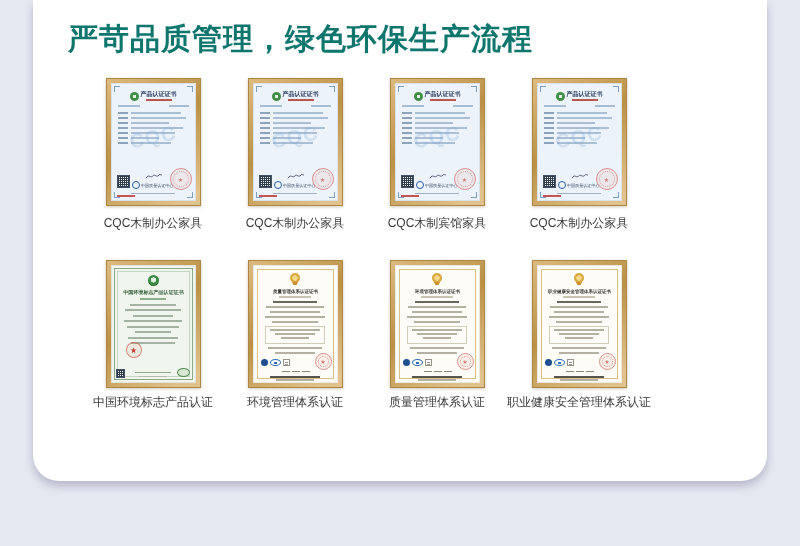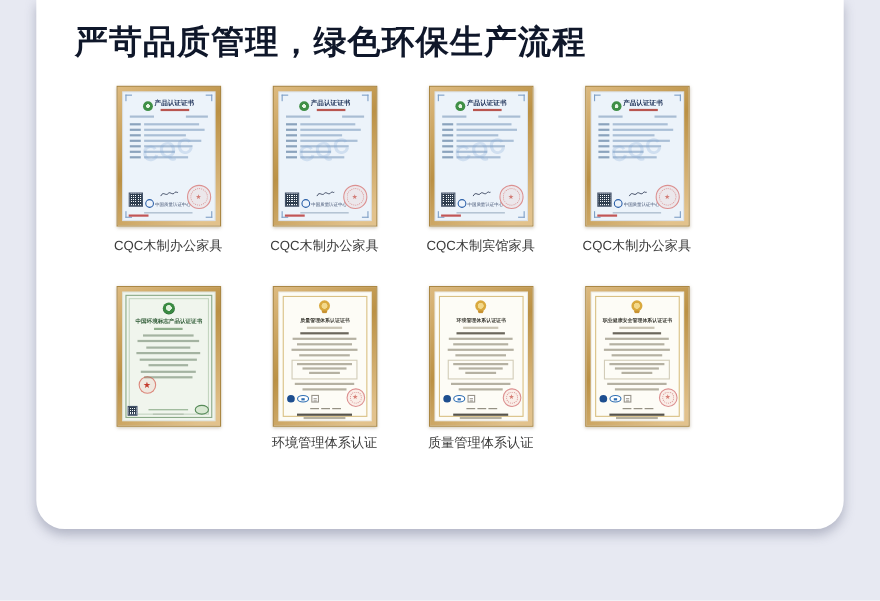--- a/index.html
+++ b/index.html
@@ -11,21 +11,21 @@
   }
   
   .card {
     position:absolute; left:33px; top:0; width:734px; height:481px;
     background:#ffffff;
     border-radius:0 0 26px 26px;
     box-shadow:0 5px 10px rgba(115,120,145,.45);
   }
   .card-inner { padding:22px 0 0 35px; }
   .page-title {
-    font-size:30px; font-weight:bold; color:#0f172a;
+    font-size:30px; font-weight:bold; color:#0f766e;
     letter-spacing:1px; line-height:1.1; white-space:nowrap;
   }
   .page-subtitle {
     margin-top:9px; font-size:17px; font-weight:bold; color:#e2742c;
     letter-spacing:0.5px; white-space:nowrap;
   }
   
   .grid { margin:23px 0 0 14px; width:568px; }
   .certrow { display:flex; }
   .certrow.second { margin-top:28px; }
@@ -330,20 +330,21 @@
               <div class="c e6"></div>
               <div class="c e7"></div>
               <div class="c e8"></div>
               <div class="star-stamp"></div>
               <div class="qr small"></div>
               <div class="green-oval"></div>
               <i class="env-f1"></i>
               <i class="env-f2"></i>
             </div>
           </div>
+          <div class="cap">中国环境标志产品认证</div>
         </div>
 
         <div class="col">
           <div class="cert iso">
             <div class="paper">
               <i class="iso-b"></i>
               <div class="medal"></div>
               <div class="iso-title">质量管理体系认证证书</div>
               <div class="iso-sub"></div>
               <div class="iso-co"></div>
@@ -440,18 +441,19 @@
               <div class="sig-row">
                   <i></i>
                   <i></i>
                   <i></i>
                 </div>
               <div class="stamp mid"></div>
               <i class="iso-f1"></i>
               <i class="iso-f2"></i>
             </div>
           </div>
+          <div class="cap">职业健康安全管理体系认证</div>
         </div>
       </div>
 
     </div>
   </div>
 </div>
 
 </body></html>

